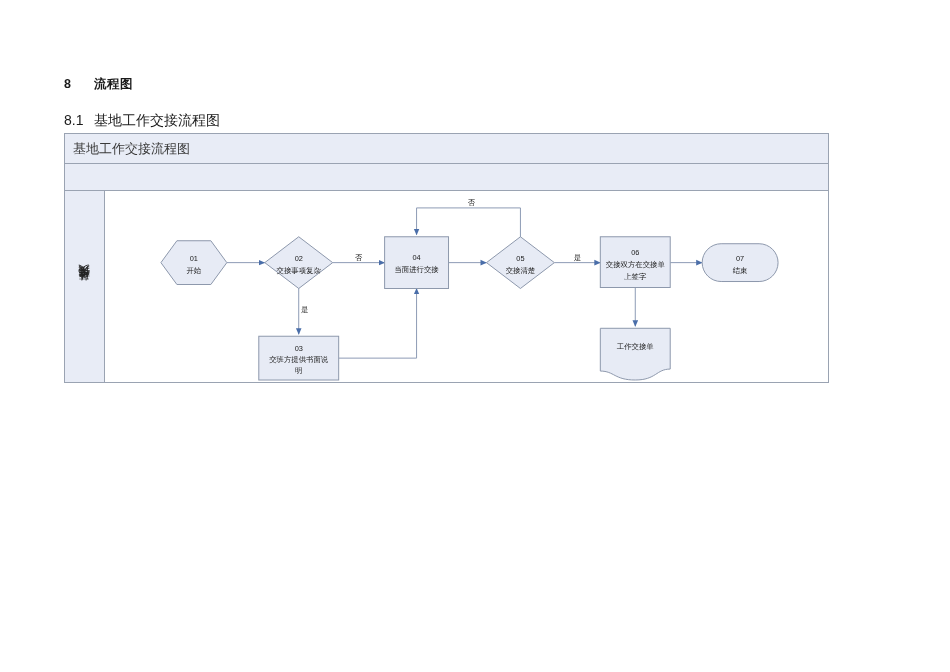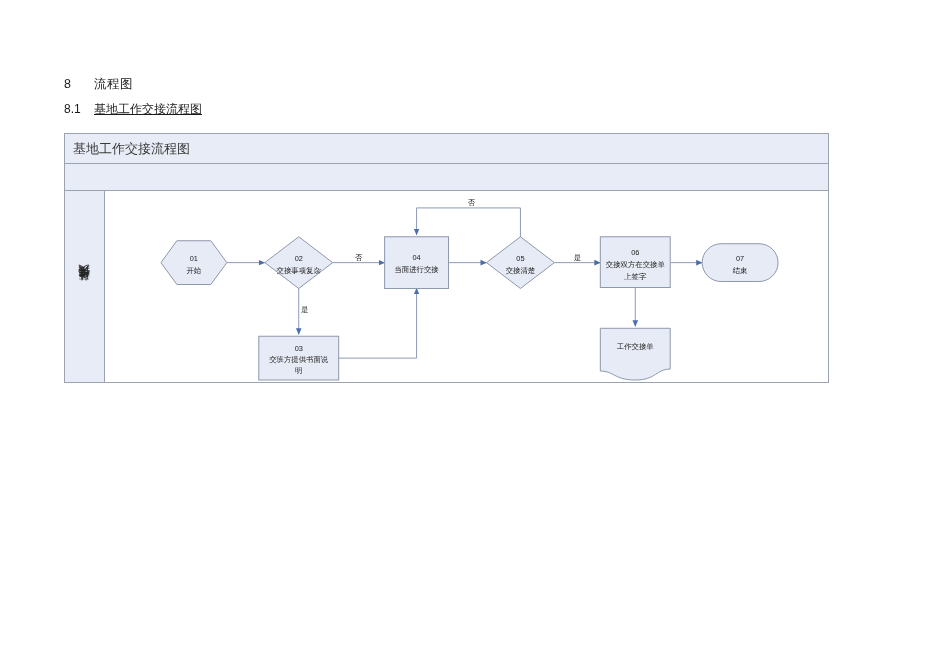--- a/index.html
+++ b/index.html
@@ -6,27 +6,27 @@
   body{
     width:950px;height:672px;background:#ffffff;
     font-family:"Liberation Sans","DejaVu Sans",sans-serif;
     color:#1a1a1a;overflow:hidden;position:relative;
   }
   .doc{position:absolute;left:0;top:0;width:950px;height:672px;}
 
   
   .h-sec{
     position:absolute;left:64px;top:76px;
-    font-size:12.5px;font-weight:normal;letter-spacing:.5px;
+    font-size:12.5px;font-weight:bold;letter-spacing:.5px;
     white-space:nowrap;
   }
   .h-sec .num{display:inline-block;width:30px;}
   .h-sub{
-    position:absolute;left:64px;top:101px;
-    font-size:12px;font-weight:normal;white-space:nowrap;text-decoration:underline;
+    position:absolute;left:64px;top:112px;
+    font-size:14px;font-weight:normal;white-space:nowrap;
   }
   .h-sub .num{display:inline-block;width:30px;}
 
   
   .fc{
     position:absolute;left:64px;top:133px;
     width:765px;height:250px;
     border:1px solid #9aa3b2;border-bottom:none;
     background:#ffffff;box-sizing:border-box;
   }

